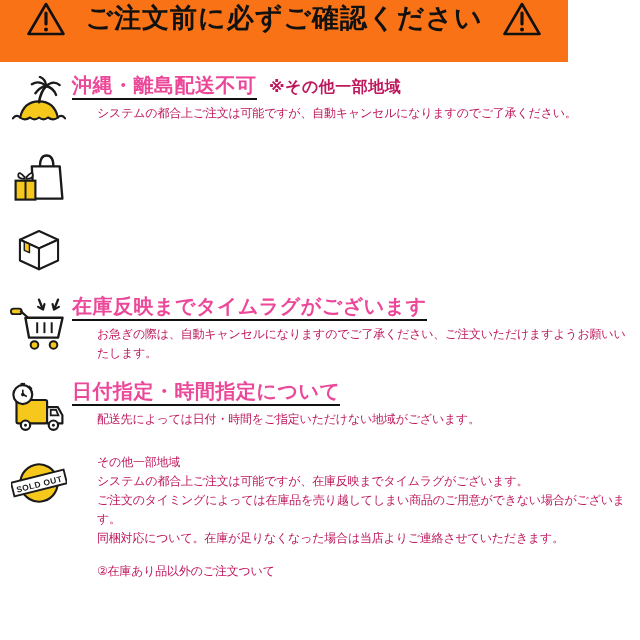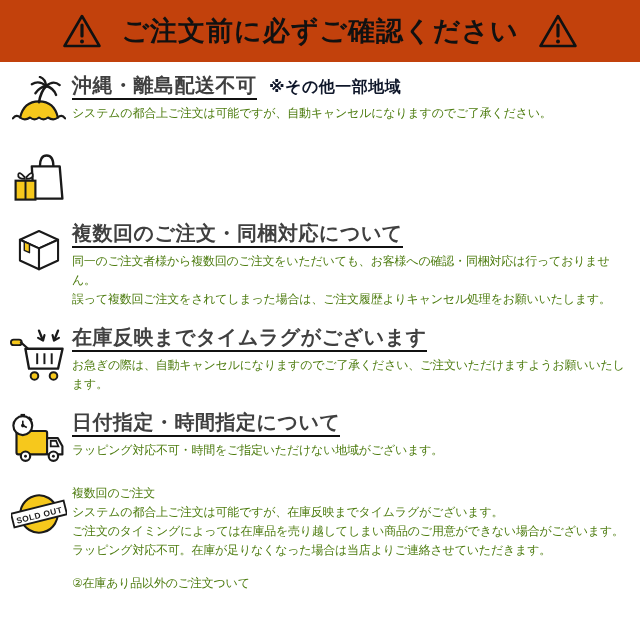--- a/index.html
+++ b/index.html
@@ -4,23 +4,23 @@
 <style>
   * { margin: 0; padding: 0; box-sizing: border-box; }
   html, body {
     width: 640px; height: 640px;
     background: #ffffff;
     font-family: "Liberation Sans", "DejaVu Sans", sans-serif;
     overflow: hidden;
   }
   
   .banner {
-    width: 640px; height: 62px;
-    background: #c2410c;
-    display: flex; align-items: center; justify-content: center;
+    width: 568px; height: 62px;
+    background: #f97316;
+    display: flex; justify-content: center;
     gap: 18px;
   }
   .banner-title {
     font-size: 27px; font-weight: 700; color: #111;
     letter-spacing: 1px;
   }
   .warn-svg { width: 42px; height: 38px; display: block; }
 
   
   .content { padding: 12px 6px 0 6px; }
@@ -31,37 +31,38 @@
   .icon-cell {
     width: 66px; flex-shrink: 0;
     display: flex; justify-content: center; align-items: flex-start;
     padding-top: 2px;
   }
   .icon-cell svg { display: block; }
   .text-cell { flex: 1; min-width: 0; padding-right: 2px; }
   .sec-title-row { margin-bottom: 4px; }
   .sec-title {
     display: inline-block;
-    font-size: 20px; font-weight: 700; color: #404040;
+    font-size: 20px; font-weight: 700; color: #ec4899;
     border-bottom: 2px solid #111;
     padding-bottom: 1px;
     letter-spacing: 0.5px;
     line-height: 1.15;
   }
   .sec-title-suffix {
     display: inline-block;
-    font-size: 16px; font-weight: 700; color: #0f172a;
+    font-size: 16px; font-weight: 700; color: #be185d;
     margin-left: 8px;
     letter-spacing: 0.5px;
   }
   .body-line {
-    font-size: 12px; color: #4d7c0f;
+    font-size: 12px; color: #be185d;
     line-height: 19px;
     letter-spacing: -0.2px;
     font-weight: 500;
+    margin-left: 25px;
   }
   .gap-before { margin-top: 14px; }
 </style>
 </head>
 <body>
 
 <div class="banner">
   <span>
     <svg class="warn-svg" viewBox="0 0 42 38">
       <path d="M21 4 L38.5 34 H3.5 Z" fill="none" stroke="#111" stroke-width="2.6" stroke-linejoin="round"></path>
@@ -119,27 +120,20 @@
 
   <div class="section">
     <div class="icon-cell">
       <svg width="52" height="54" viewBox="0 0 60 62">
         <path d="M30 8 L52 18 L30 28 L8 18 Z" fill="#fff" stroke="#1a1a1a" stroke-width="2.4" stroke-linejoin="round"></path>
         <path d="M8 18 V42 L30 52 V28 Z" fill="#fff" stroke="#1a1a1a" stroke-width="2.4" stroke-linejoin="round"></path>
         <path d="M52 18 V42 L30 52 V28 Z" fill="#fff" stroke="#1a1a1a" stroke-width="2.4" stroke-linejoin="round"></path>
         <path d="M13 20.5 L19 23.2 V33 L13 30.2 Z" fill="#F6C81C" stroke="#1a1a1a" stroke-width="1.6" stroke-linejoin="round"></path>
       </svg>
     </div>
-    <div class="text-cell">
-      <div class="sec-title-row">
-        <span class="sec-title">複数回のご注文・同梱対応について</span>
-      </div>
-      <div class="body-line">同一のご注文者様から複数回のご注文をいただいても、お客様への確認・同梱対応は行っておりません。</div>
-      <div class="body-line">誤って複数回ご注文をされてしまった場合は、ご注文履歴よりキャンセル処理をお願いいたします。</div>
-    </div>
   </div>
 
   <div class="section">
     <div class="icon-cell">
       <svg width="58" height="56" viewBox="0 0 64 60">
         <rect x="1" y="12" width="12" height="6" rx="3" fill="#F6C81C" stroke="#1a1a1a" stroke-width="2"></rect>
         <path d="M12 15 L20 22" fill="none" stroke="#1a1a1a" stroke-width="2.4" stroke-linecap="round"></path>
         <path d="M17 22 H58 L53 44 H21 Z" fill="#fff" stroke="#1a1a1a" stroke-width="2.6" stroke-linejoin="round"></path>
         <line x1="30" y1="27" x2="30" y2="39" stroke="#1a1a1a" stroke-width="2.2"></line>
         <line x1="38" y1="27" x2="38" y2="39" stroke="#1a1a1a" stroke-width="2.2"></line>
@@ -175,37 +169,37 @@
         <line x1="21" y1="5" x2="23.5" y2="7.5" stroke="#1a1a1a" stroke-width="2.2" stroke-linecap="round"></line>
         <circle cx="14" cy="14" r="2" fill="#1a1a1a"></circle>
         <line x1="14" y1="14" x2="14" y2="8.5" stroke="#1a1a1a" stroke-width="1.8"></line>
         <line x1="14" y1="14" x2="18.5" y2="16" stroke="#1a1a1a" stroke-width="1.8"></line>
       </svg>
     </div>
     <div class="text-cell">
       <div class="sec-title-row">
         <span class="sec-title">日付指定・時間指定について</span>
       </div>
-      <div class="body-line">ラッピング対応不可・時間をご指定いただけない地域がございます。</div>
+      <div class="body-line">配送先によっては日付・時間をご指定いただけない地域がございます。</div>
     </div>
   </div>
 
   <div class="section">
     <div class="icon-cell">
       <svg width="56" height="56" viewBox="0 0 60 60">
         <g transform="rotate(-14 30 30)">
           <circle cx="30" cy="30" r="20" fill="#F6C81C" stroke="#1a1a1a" stroke-width="2.2"></circle>
           <rect x="1" y="22.5" width="58" height="15" fill="#fff" stroke="#1a1a1a" stroke-width="2"></rect>
           <text x="30" y="34.5" text-anchor="middle" font-size="9" font-weight="bold" letter-spacing="0.5" fill="#1a1a1a" font-family="Liberation Sans, sans-serif">SOLD OUT</text>
         </g>
       </svg>
     </div>
     <div class="text-cell">
-      <div class="body-line">複数回のご注文</div>
+      <div class="body-line">その他一部地域</div>
       <div class="body-line">システムの都合上ご注文は可能ですが、在庫反映までタイムラグがございます。</div>
       <div class="body-line">ご注文のタイミングによっては在庫品を売り越してしまい商品のご用意ができない場合がございます。</div>
-      <div class="body-line">ラッピング対応不可。在庫が足りなくなった場合は当店よりご連絡させていただきます。</div>
+      <div class="body-line">同梱対応について。在庫が足りなくなった場合は当店よりご連絡させていただきます。</div>
       <div class="body-line gap-before">②在庫あり品以外のご注文ついて</div>
 
     </div>
   </div>
 
 </div>
 
 </body></html>

